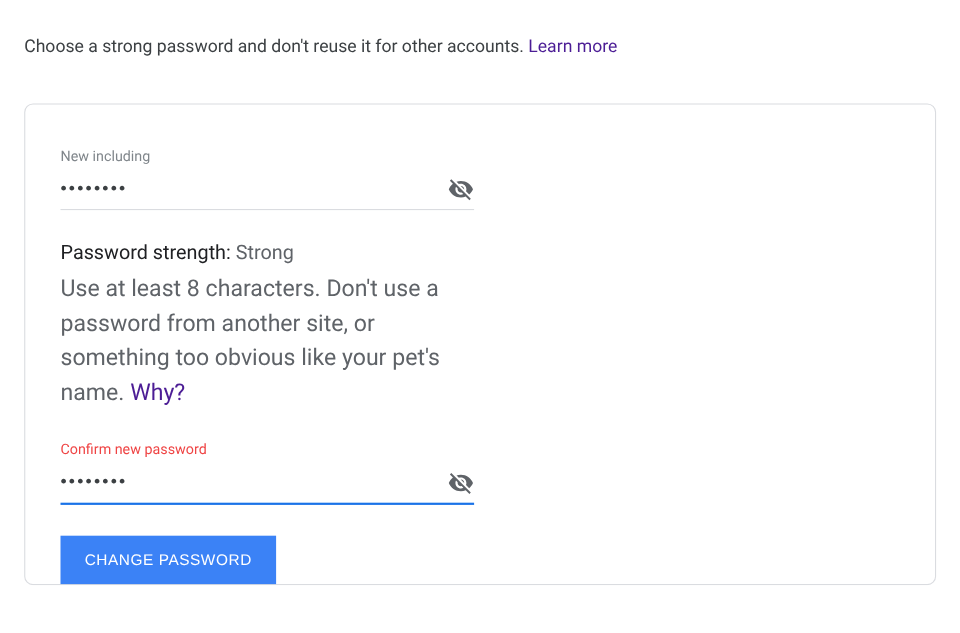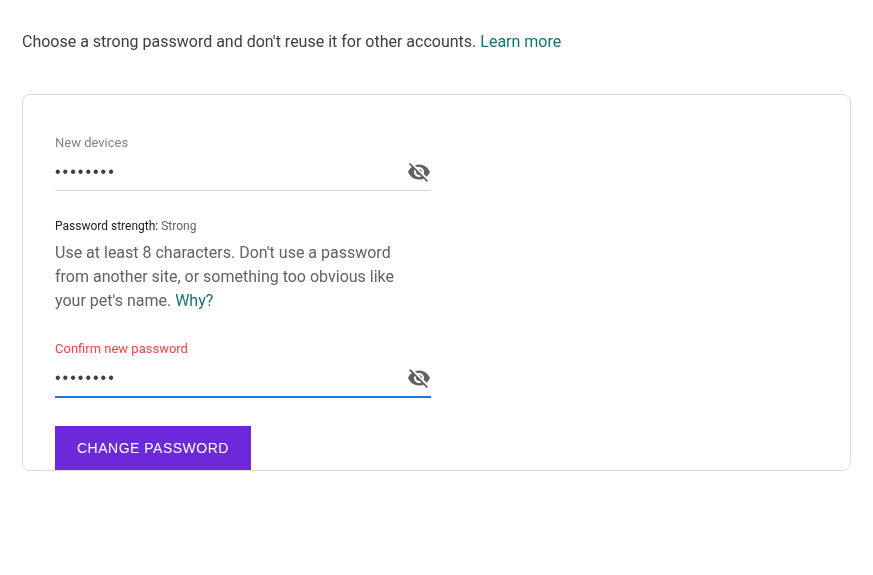--- a/index.html
+++ b/index.html
@@ -19,21 +19,21 @@
     }
     .intro-text {
       font-size: 16px;
       line-height: 1.5;
       color: #3c4043;
       margin-bottom: 10px;
     }
     .intro-text a,
     .why-link,
     .link {
-      color: #0f766e;
+      color: #4c1d95;
       text-decoration: none;
       cursor: pointer;
     }
     .card {
       border: 1px solid #dadce0;
       border-radius: 8px;
       margin-top: 40px;
       padding: 40px 32px 0 32px;
     }
     .field-group {
@@ -68,36 +68,36 @@
       color: #3c4043;
       background: transparent;
     }
     .eye-off-icon {
       width: 24px;
       height: 24px;
       cursor: pointer;
       fill: #5f6368;
     }
     .strength-row {
-      font-size: 12px;
+      font-size: 18px;
       color: #202124;
       margin-bottom: 8px;
     }
     .strength-value {
       color: #5f6368;
     }
     .hint-text {
-      font-size: 16px;
+      font-size: 21px;
       color: #5f6368;
       line-height: 1.5;
       max-width: 370px;
       margin-bottom: 28px;
     }
     .change-btn {
-      background: #6d28d9;
+      background: #3b82f6;
       color: #fff;
       border: none;
       font-size: 14px;
       font-weight: 500;
       letter-spacing: 0.5px;
       padding: 14px 22px;
       cursor: pointer;
       text-transform: uppercase;
     }
   </style>
@@ -105,21 +105,21 @@
 <body>
 
 <div class="container">
   <p class="intro-text">
     <span>Choose a strong password and don't reuse it for other accounts. </span><a href="#" class="link">Learn more</a>
   </p>
 
   <div class="card">
 
     <div class="field-group">
-      <label class="field-label">New devices</label>
+      <label class="field-label">New including</label>
       <div class="input-row">
         <input type="password" class="password-input" value="••••••••" style="">
         <svg class="eye-off-icon" viewBox="0 0 24 24">
           <path d="M12 7c2.76 0 5 2.24 5 5 0 .65-.13 1.26-.36 1.83l2.92 2.92c1.51-1.26 2.7-2.89 3.43-4.75-1.73-4.39-6-7.5-11-7.5-1.4 0-2.74.25-3.98.7l2.16 2.16C10.74 7.13 11.35 7 12 7zM2 4.27l2.28 2.28.46.46C3.08 8.3 1.78 10.02 1 12c1.73 4.39 6 7.5 11 7.5 1.55 0 3.03-.3 4.38-.84l.42.42L19.73 22 21 20.73 3.27 3 2 4.27zM7.53 9.8l1.55 1.55c-.05.21-.08.43-.08.65 0 1.66 1.34 3 3 3 .22 0 .44-.03.65-.08l1.55 1.55c-.67.33-1.41.53-2.2.53-2.76 0-5-2.24-5-5 0-.79.2-1.53.53-2.2zm4.31-.78l3.15 3.15.02-.16c0-1.66-1.34-3-3-3l-.17.01z"></path>
         </svg>
       </div>
     </div>
 
     <div class="strength-row">
       <span>Password strength: </span><span class="strength-value">Strong</span>

